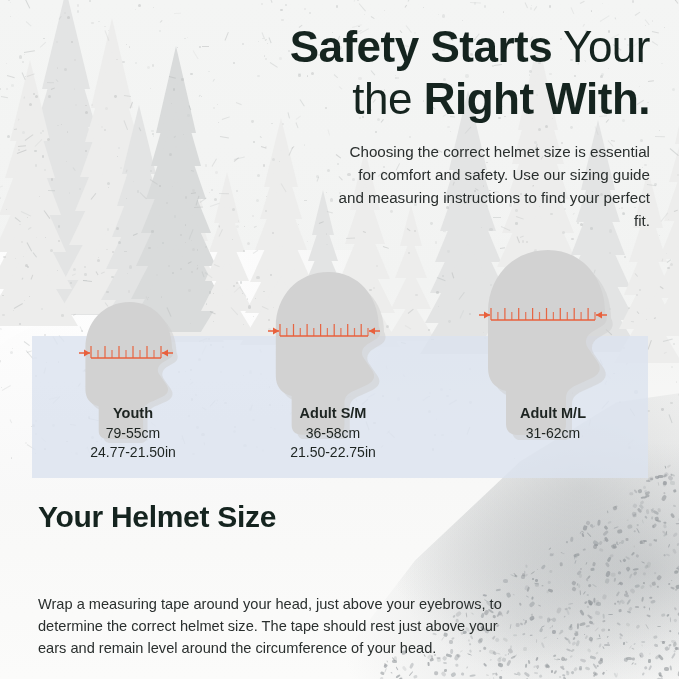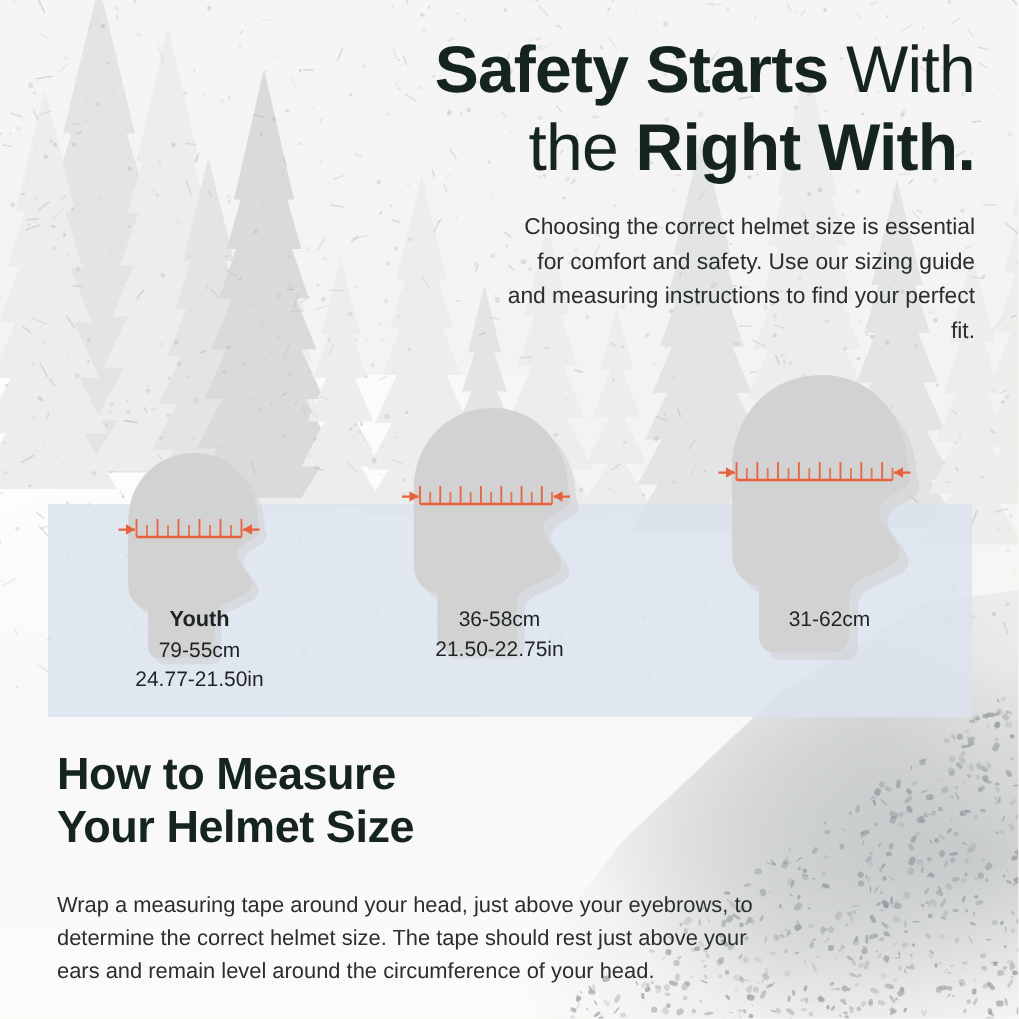--- a/index.html
+++ b/index.html
@@ -1697,21 +1697,21 @@
         <span class="bushspeck" style="left:540.8px;top:625.5px;width:3.7px;height:1.1px;opacity:0.63;transform:rotate(148deg);"></span>
         <span class="bushspeck" style="left:492.0px;top:672.8px;width:3.3px;height:1.1px;opacity:0.33;transform:rotate(4deg);"></span>
       </div>
   </div>
 
   <div class="blue-band"></div>
 
   <div class="headline">
     <span class="l1">
       <span class="hv-bold">Safety Starts</span>
-      <span class="hv-light">With</span>
+      <span class="hv-light">Your</span>
     </span>
     <span class="l2">
       <span class="hv-light">the</span>
       <span class="hv-bold">Right With.</span>
     </span>
   </div>
 
   <p class="intro">Choosing the correct helmet size is essential for comfort and safety. Use our sizing guide and measuring instructions to find your perfect fit.</p>
 
   <div class="sizes" id="size-cards">
@@ -1772,20 +1772,21 @@
             <line x1="80.7" y1="5" x2="80.7" y2="17" stroke="#e8603c" stroke-width="1.25" opacity="0.95"></line>
             <line x1="87.5" y1="9" x2="87.5" y2="17" stroke="#e8603c" stroke-width="1.25" opacity="0.8"></line>
             <line x1="94.2" y1="5" x2="94.2" y2="17" stroke="#e8603c" stroke-width="1.25" opacity="0.95"></line>
             <line x1="101.0" y1="9" x2="101.0" y2="17" stroke="#e8603c" stroke-width="1.25" opacity="0.8"></line>
             <line x1="1" y1="12" x2="12" y2="12" stroke="#e8603c" stroke-width="1.5"></line>
             <path d="M12 12 L6 8.5 L6 15.5 Z" fill="#e8603c"></path>
             <line x1="102" y1="12" x2="113" y2="12" stroke="#e8603c" stroke-width="1.5"></line>
             <path d="M102 12 L108 8.5 L108 15.5 Z" fill="#e8603c"></path>
           </svg></div>
         <div class="labels" style="position:absolute;left:223px;top:163px;width:220px;text-align:center;">
+          <div class="size-name">Adult S/M</div>
           <div class="size-cm">36-58cm</div>
           <div class="size-in">21.50-22.75in</div>
         </div>
       </div>
       <div class="size-card" style="left:0;top:0;width:679px;height:240px;">
         <div class="head-wrap" style="position:absolute;left:478.0px;top:10px;">
           <svg class="head-svg" width="150.0" height="190.0" viewBox="0 0 150 190">
             <g>
               <path d="M70 4 C 34 4, 12 30, 12 64 L 12 120 C 12 132, 18 140, 30 143 L 30 176 C 30 183, 34 187, 42 187 L 78 187 C 86 187, 90 183, 90 176 L 90 150 C 90 143, 95 139, 103 136 L 116 130 C 124 126, 126 120, 121 113 L 112 100 C 108 94, 110 88, 116 84 L 126 78 C 131 75, 132 70, 129 64 C 129 30, 106 4, 70 4 Z" fill="#cfcfcf" opacity="0.55" transform="translate(4,4)"></path>
               <path d="M70 0 C 34 0, 10 28, 10 62 L 10 118 C 10 130, 16 138, 28 141 L 28 174 C 28 181, 32 185, 40 185 L 76 185 C 84 185, 88 181, 88 174 L 88 148 C 88 141, 93 137, 101 134 L 114 128 C 122 124, 124 118, 119 111 L 110 98 C 106 92, 108 86, 114 82 L 124 76 C 129 73, 130 68, 127 62 C 127 28, 104 0, 70 0 Z" fill="#d2d2d2"></path>
@@ -1809,24 +1810,24 @@
             <line x1="96.2" y1="5" x2="96.2" y2="17" stroke="#e8603c" stroke-width="1.25" opacity="0.95"></line>
             <line x1="103.1" y1="9" x2="103.1" y2="17" stroke="#e8603c" stroke-width="1.25" opacity="0.8"></line>
             <line x1="110.1" y1="5" x2="110.1" y2="17" stroke="#e8603c" stroke-width="1.25" opacity="0.95"></line>
             <line x1="117.0" y1="9" x2="117.0" y2="17" stroke="#e8603c" stroke-width="1.25" opacity="0.8"></line>
             <line x1="1" y1="12" x2="12" y2="12" stroke="#e8603c" stroke-width="1.5"></line>
             <path d="M12 12 L6 8.5 L6 15.5 Z" fill="#e8603c"></path>
             <line x1="118" y1="12" x2="129" y2="12" stroke="#e8603c" stroke-width="1.5"></line>
             <path d="M118 12 L124 8.5 L124 15.5 Z" fill="#e8603c"></path>
           </svg></div>
         <div class="labels" style="position:absolute;left:443px;top:163px;width:220px;text-align:center;">
+          <div class="size-name">Adult M/L</div>
           <div class="size-cm">31-62cm</div>
         </div>
       </div>
     </div>
 
   <div class="how-title">
-    <div>How to Measure</div>
     <div>Your Helmet Size</div>
   </div>
   <p class="how-body">Wrap a measuring tape around your head, just above your eyebrows, to determine the correct helmet size. The tape should rest just above your ears and remain level around the circumference of your head.</p>
 
 </div>
 
 </body></html>

